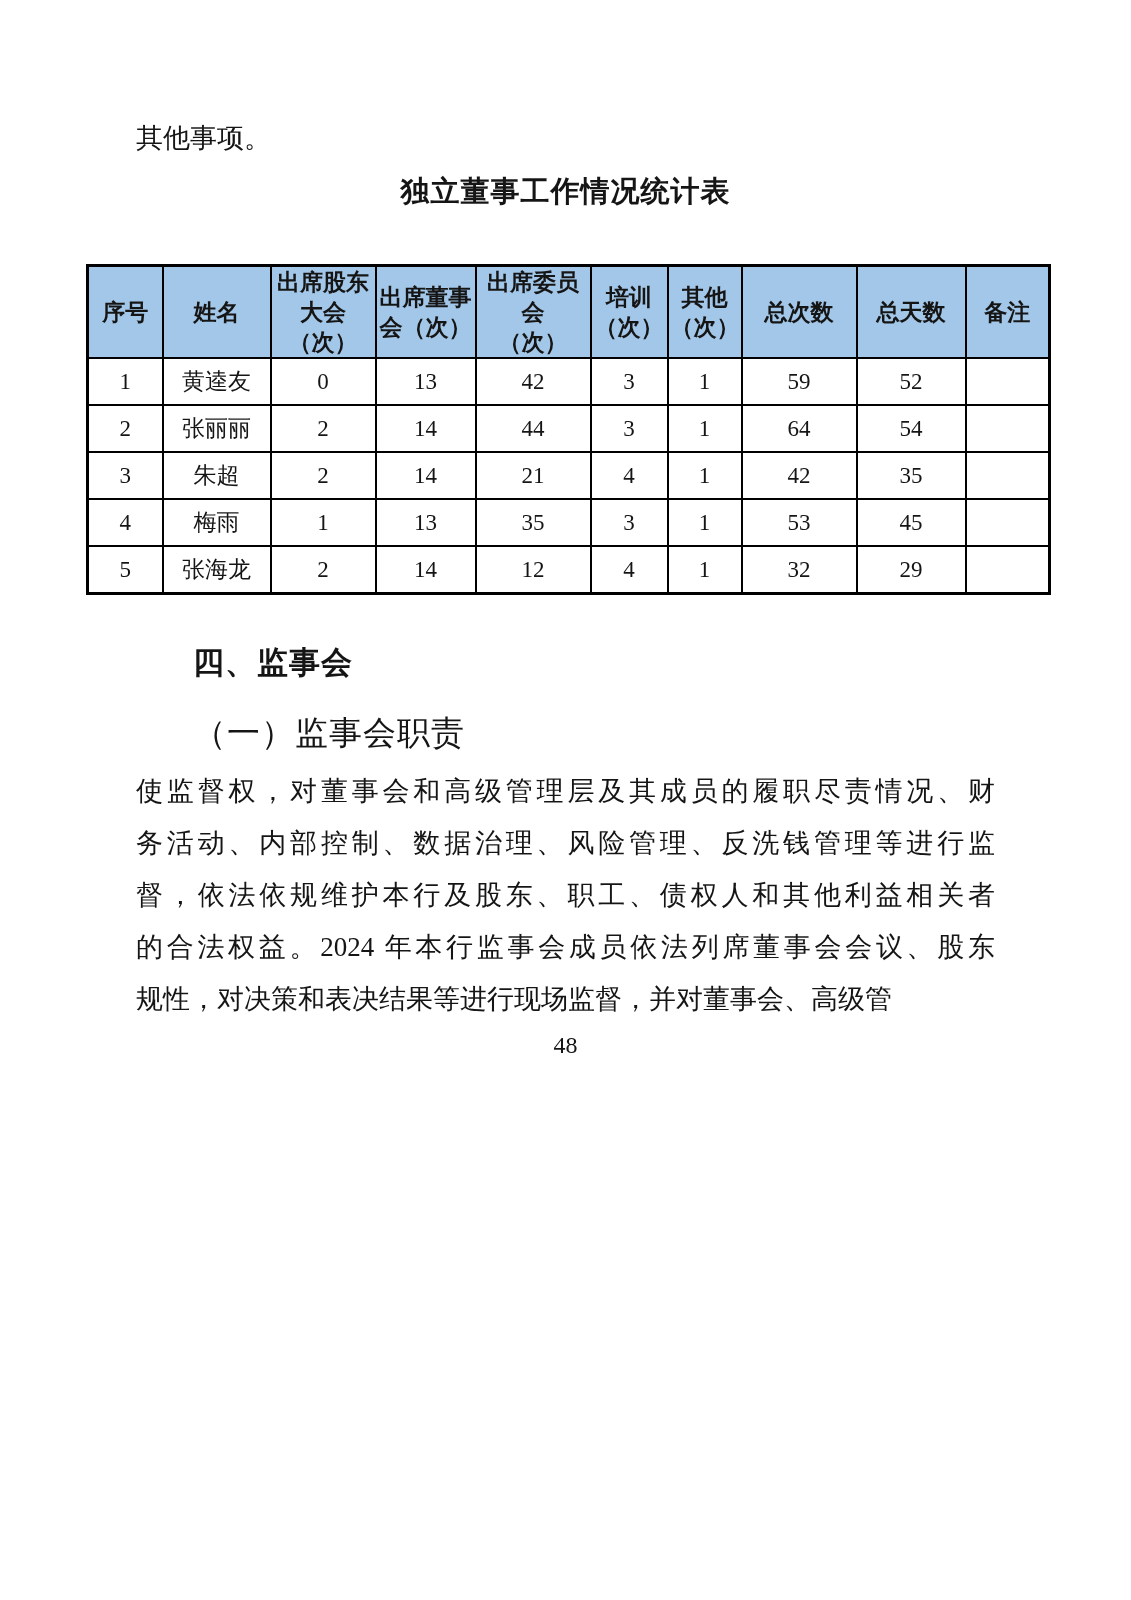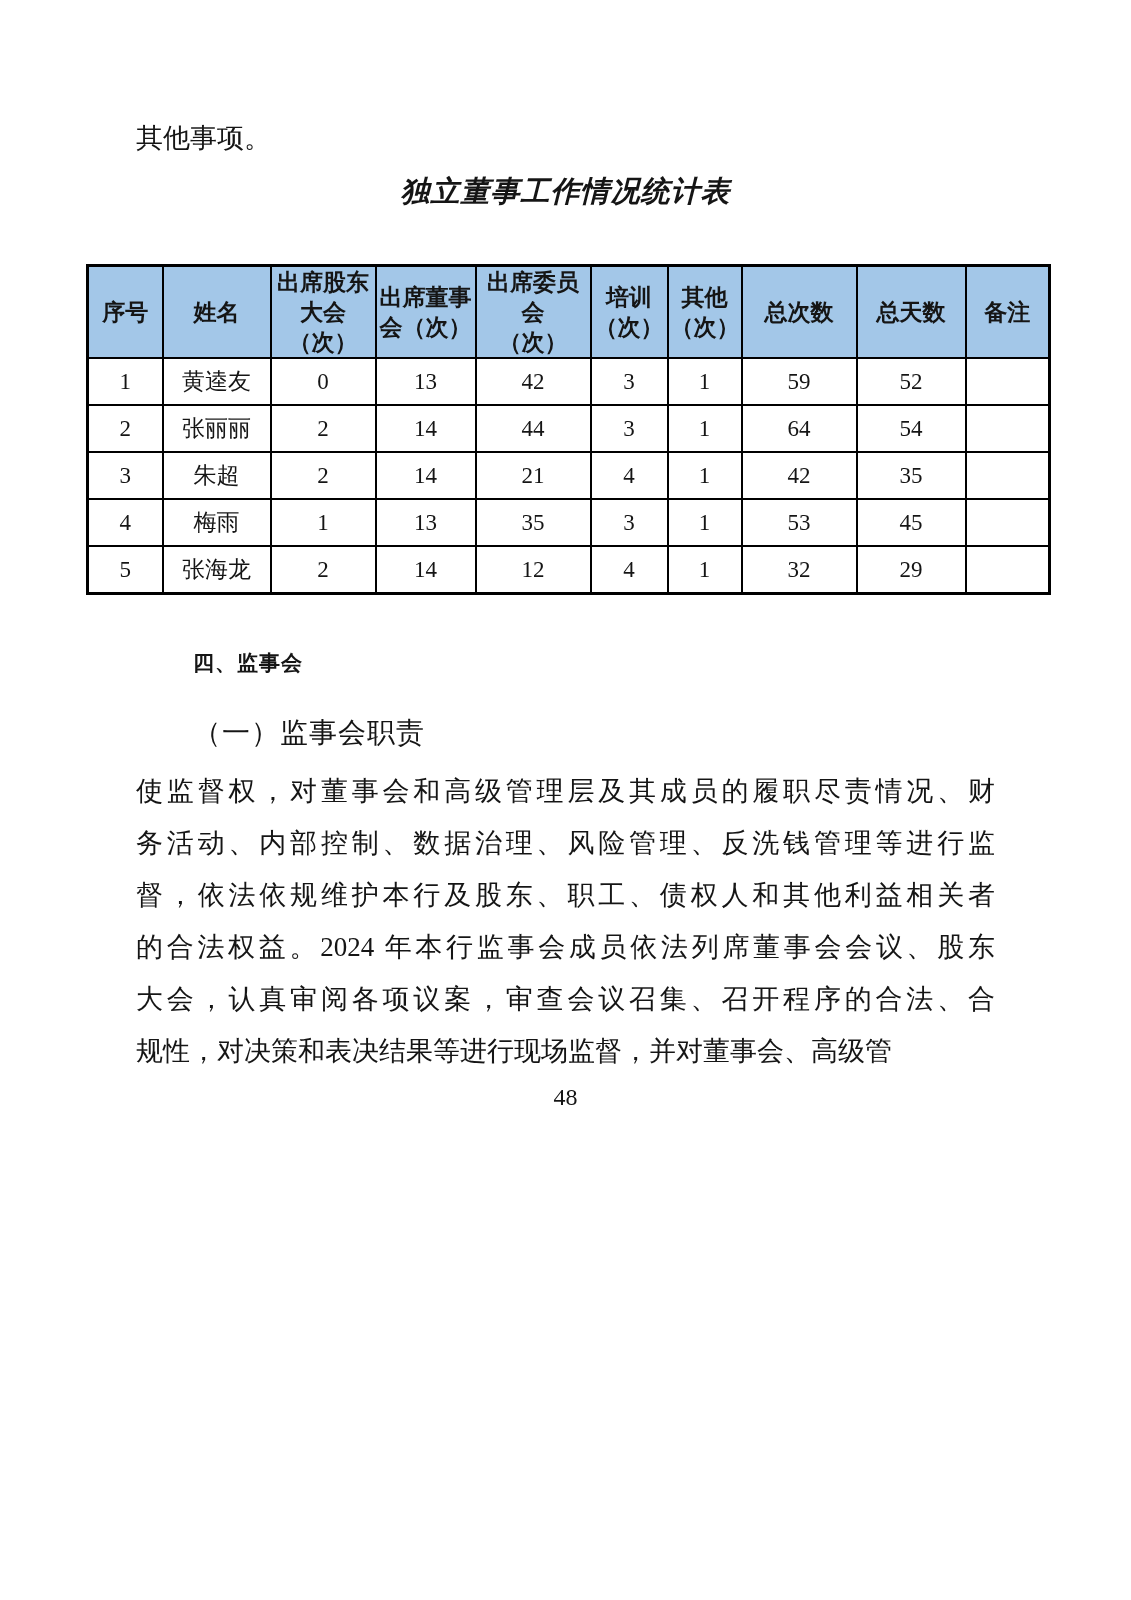--- a/index.html
+++ b/index.html
@@ -10,21 +10,21 @@
   }
   .text-block{margin-left:136px;margin-right:136px;}
   .line{font-size:27px;line-height:52px;white-space:nowrap;}
   .jline{white-space:normal;text-align:justify;text-align-last:justify;}
   .lline{white-space:normal;text-align:left;text-align-last:left;}
   .indent{text-indent:56px;}
   .first-block{margin-top:112px;}
 
   .table-title{
     margin:4px 0 0 0;text-align:center;font-size:29px;font-weight:bold;
-    line-height:46px;letter-spacing:1px;font-style:italic;
+    line-height:46px;letter-spacing:1px;
   }
 
   table.stats{
     margin:50px 0 0 86px;border-collapse:collapse;table-layout:fixed;
     width:962px;border:3px solid #000;
   }
   table.stats th,table.stats td{
     border:2px solid #000;text-align:center;vertical-align:middle;
     padding:0 2px;overflow:hidden;
   }
@@ -32,25 +32,25 @@
     background:#a3c7e8;
     font-family:"Liberation Sans","DejaVu Sans",sans-serif;
     font-weight:bold;font-size:23px;line-height:30px;
     height:78px;white-space:pre-line;
   }
   table.stats td{
     height:45px;font-size:23px;font-family:"Liberation Serif","DejaVu Serif",serif;
   }
 
   .sec-heading{
-    margin:46px 0 0 193px;font-size:21px;font-weight:bold;line-height:44px;
+    margin:46px 0 0 193px;font-size:31px;font-weight:bold;line-height:44px;
     font-family:"Liberation Sans","DejaVu Sans",sans-serif;letter-spacing:1px;
   }
   .sub-heading{
-    margin:28px 0 0 193px;font-size:28px;line-height:40px;letter-spacing:1px;
+    margin:28px 0 0 193px;font-size:33px;line-height:40px;letter-spacing:1px;
   }
   .para-2{margin-top:12px;}
   .page-number{
     margin-top:2px;text-align:center;font-size:24px;line-height:36px;
   }
 </style>
 </head>
 <body>
 
 <div class="page">
@@ -158,19 +158,18 @@
   </table>
 
   <div class="sec-heading">四、监事会</div>
   <div class="sub-heading">（一）监事会职责</div>
 
   <div class="text-block para-2">
     <div class="line jline">使监督权，对董事会和高级管理层及其成员的履职尽责情况、财</div>
     <div class="line jline">务活动、内部控制、数据治理、风险管理、反洗钱管理等进行监</div>
     <div class="line jline">督，依法依规维护本行及股东、职工、债权人和其他利益相关者</div>
     <div class="line jline">的合法权益。2024 年本行监事会成员依法列席董事会会议、股东</div>
-    <div class="line jline">大会，认真审阅各项议案，审查会议召集、召开程序的合法、合</div>
     <div class="line lline">规性，对决策和表决结果等进行现场监督，并对董事会、高级管</div>
   </div>
 
   <div class="page-number">48</div>
 
 </div>
 
 </body></html>

